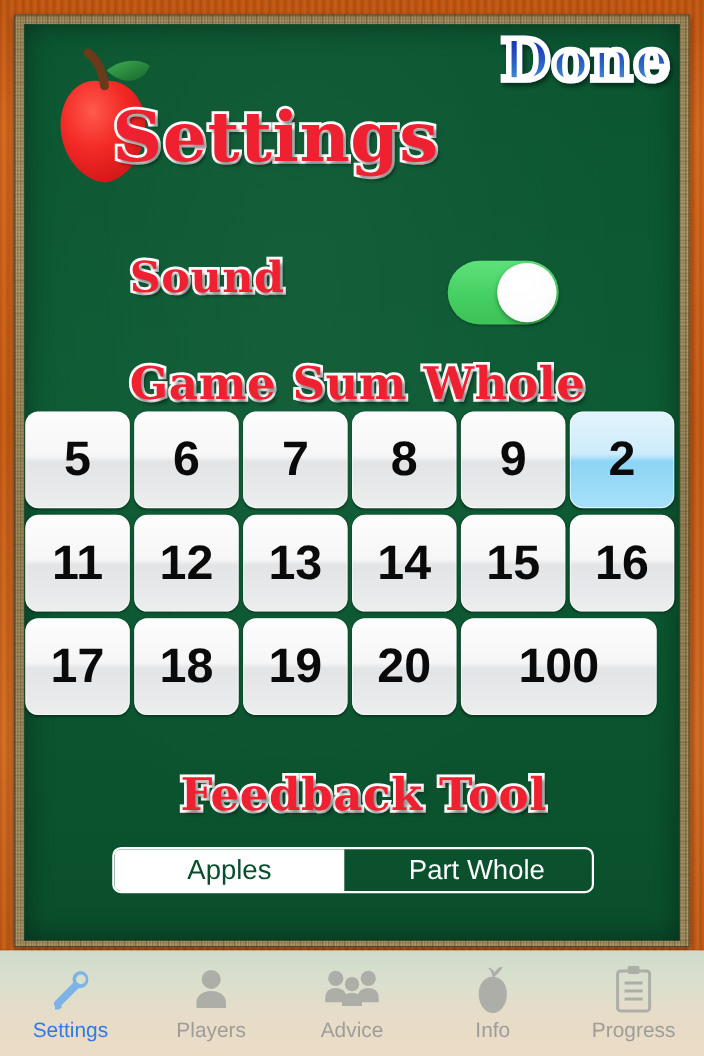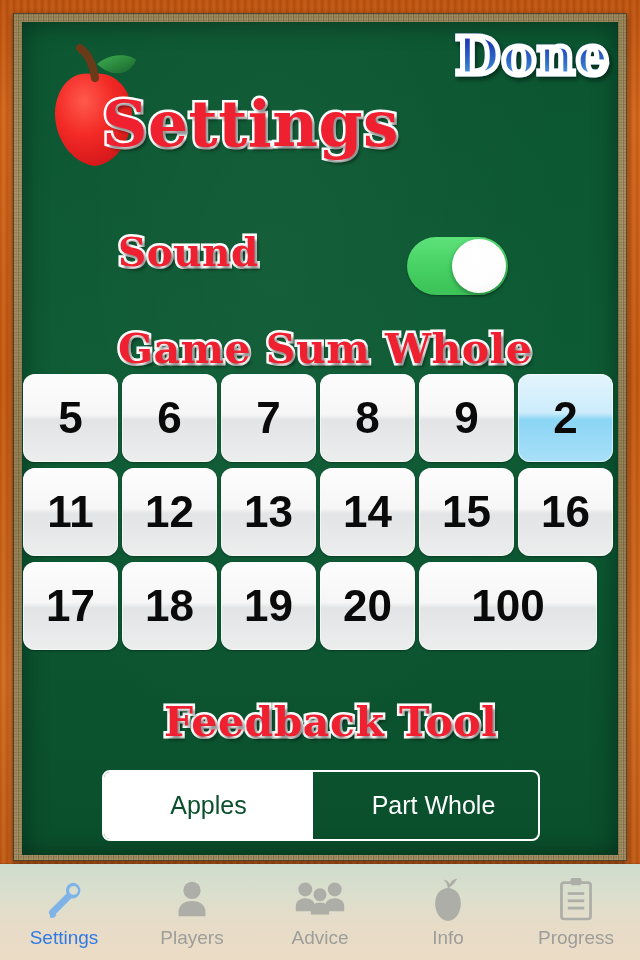--- a/index.html
+++ b/index.html
@@ -188,21 +188,21 @@
     top: 676px;
     font-size: 41px;
     line-height: 48px;
     margin-left: 24px;
   }
   .segmented {
     position: absolute;
     left: 80px;
     top: 748px;
     width: 438px;
-    height: 71px;
+    height: 42px;
     border: 2px solid #ffffff;
     border-radius: 8px;
     display: flex;
     overflow: hidden;
     box-sizing: border-box;
     gap: 16px;
   }
   .seg {
     flex: 1;
     display: flex;

